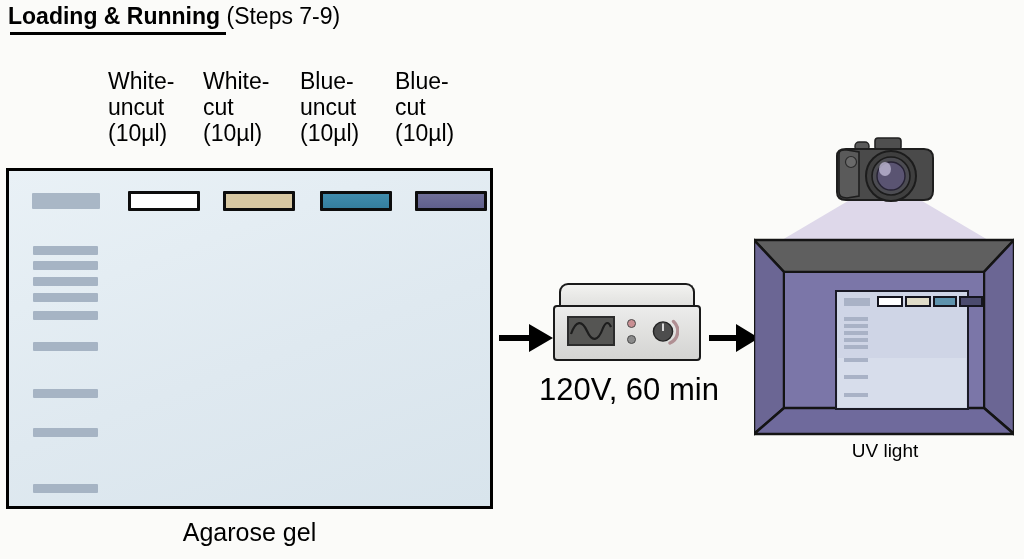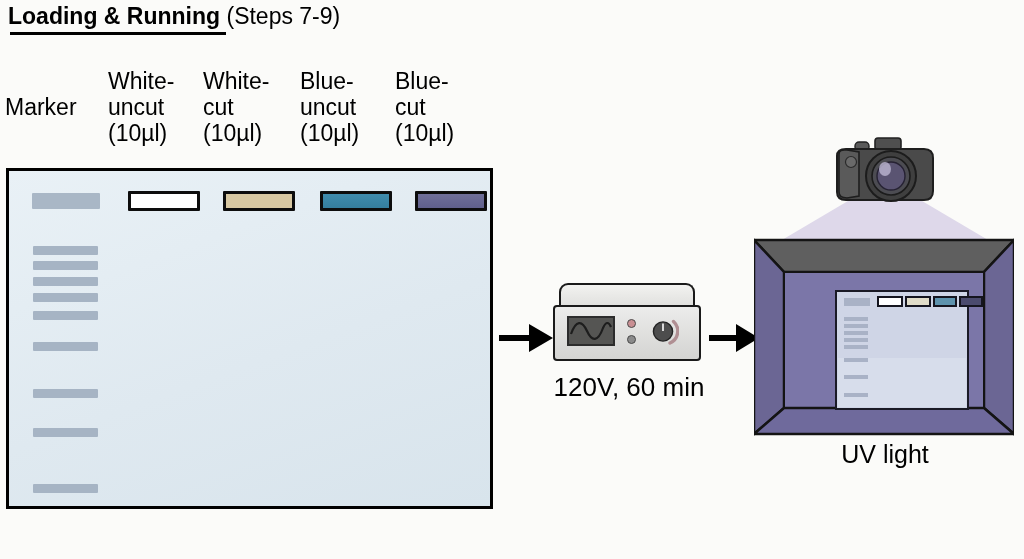--- a/index.html
+++ b/index.html
@@ -162,21 +162,21 @@
     top: 9px;
     width: 31px;
     height: 31px;
   }
   #ps-label {
     position: absolute;
     left: 524px;
     top: 372px;
     width: 210px;
     text-align: center;
-    font-size: 26px;
+    font-size: 31px;
     color: #000;
   }
 
   
   #camera {
     position: absolute;
     left: 829px;
     top: 136px;
     width: 112px;
     height: 76px;
@@ -194,38 +194,37 @@
     top: 238px;
     width: 260px;
     height: 204px;
   }
   #uv-label {
     position: absolute;
     left: 750px;
     top: 440px;
     width: 270px;
     text-align: center;
-    font-size: 25px;
+    font-size: 19px;
     color: #000;
   }
 </style>
 </head>
 <body>
 
 <div id="stage">
 
   <div id="title-block">
     <div id="title-text"><span class="strong">Loading &amp; Running</span><span> (Steps 7-9)</span></div>
     <div id="title-rule"></div>
   </div>
 
   <div id="lane-headers">
 
     <div class="lane-header" style="left:5px; top:36px; width:100px;">
-      <span class="hl">Marker</span>
     </div>
 
     <div class="lane-header" style="left:108px; top:10px; width:100px;">
       <span class="hl">White-</span>
       <span class="hl">uncut</span>
       <span class="hl">(10µl)</span>
     </div>
 
     <div class="lane-header" style="left:203px; top:10px; width:100px;">
       <span class="hl">White-</span>
@@ -258,20 +257,21 @@
     <div class="marker-band" style="left:24px; top:218px; width:65px; height:9px;"></div>
     <div class="marker-band" style="left:24px; top:257px; width:65px; height:9px;"></div>
     <div class="marker-band" style="left:24px; top:313px; width:65px; height:9px;"></div>
 
     <div class="gel-well" id="well-white-uncut" style="left:119px; top:20px; width:72px; height:20px; background:#ffffff;"></div>
     <div class="gel-well" id="well-white-cut" style="left:214px; top:20px; width:72px; height:20px; background:#d8c8a2;"></div>
     <div class="gel-well" id="well-blue-uncut" style="left:311px; top:20px; width:72px; height:20px; background:linear-gradient(180deg,#3f8cad 0%,#357e9e 100%);"></div>
     <div class="gel-well" id="well-blue-cut" style="left:406px; top:20px; width:72px; height:20px; background:linear-gradient(180deg,#6f6f99 0%,#60608c 100%);"></div>
   </div>
 
+  <div id="gel-caption">Agarose gel</div>
 
   <div class="flow-arrow" style="left:499px; top:320px; width:56px; height:36px;">
     <svg width="56" height="36" viewBox="0 0 56 36">
       <path d="M0,15 L30,15 L30,4 L54,18 L30,32 L30,21 L0,21 Z" fill="#000"></path>
     </svg>
   </div>
 
   <div id="power-supply">
     <div id="ps-top"></div>
     <div id="ps-body">

